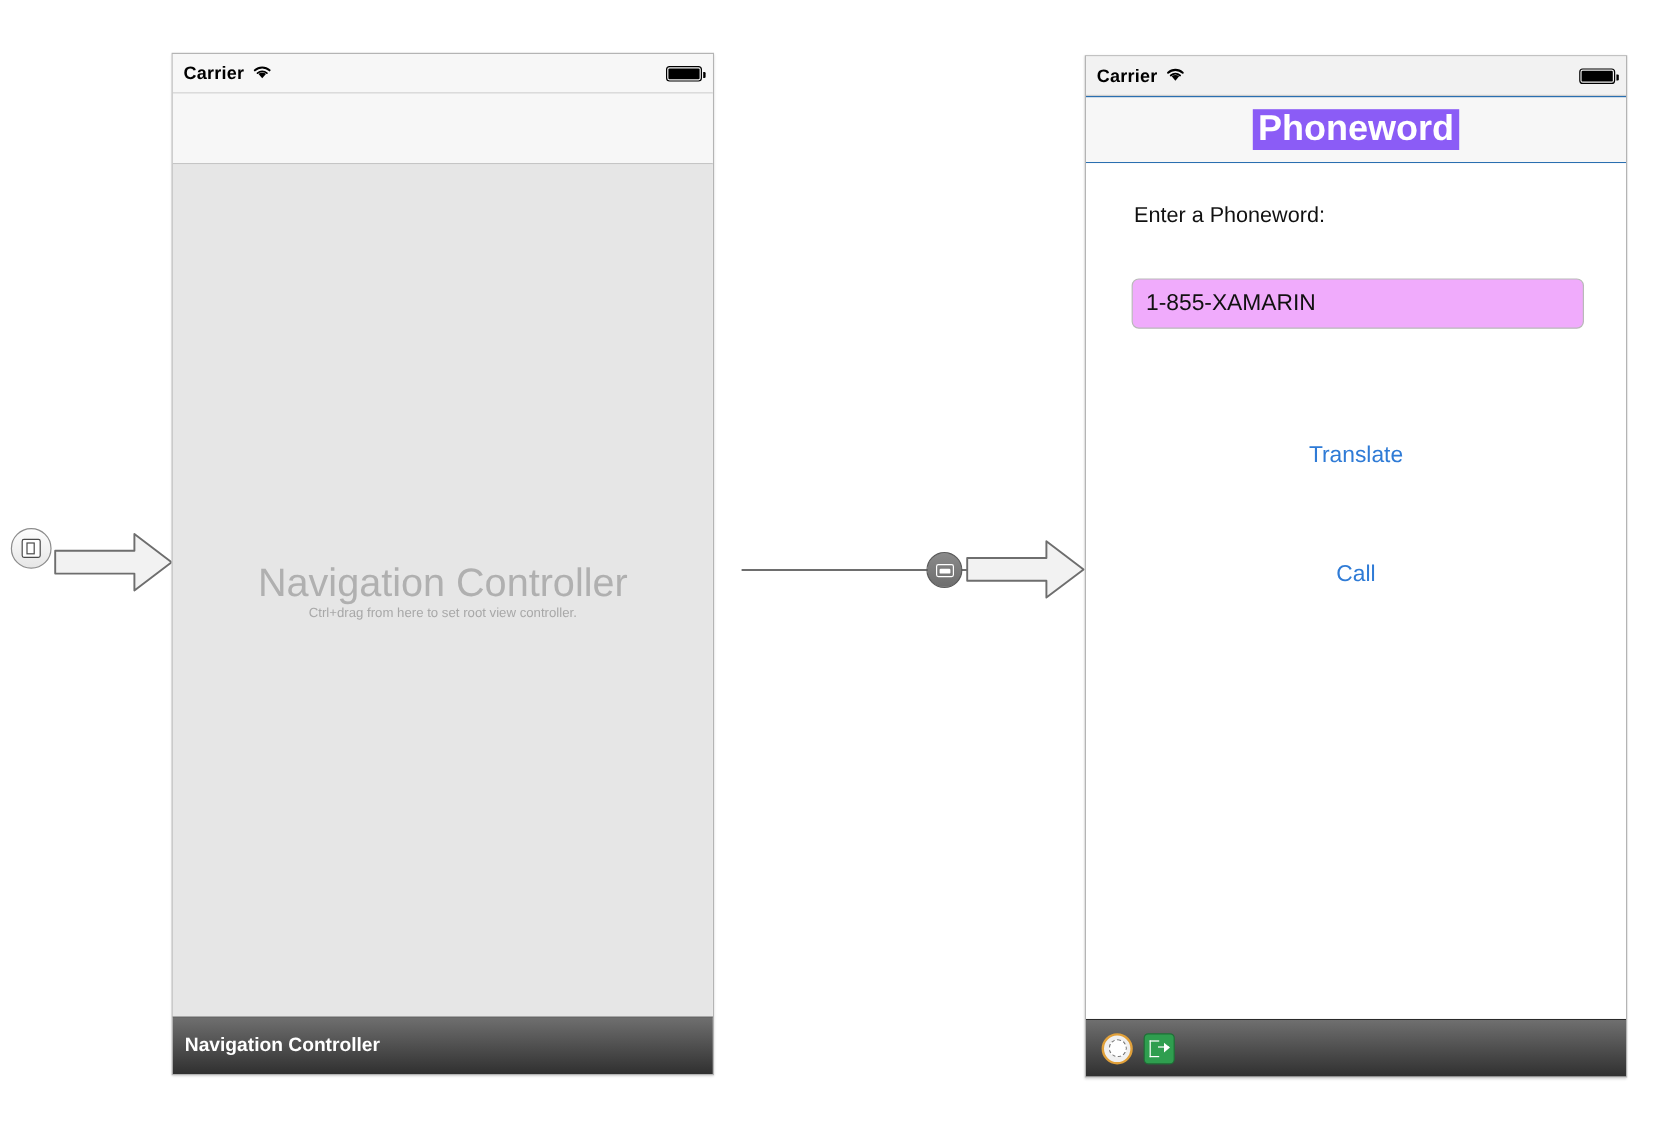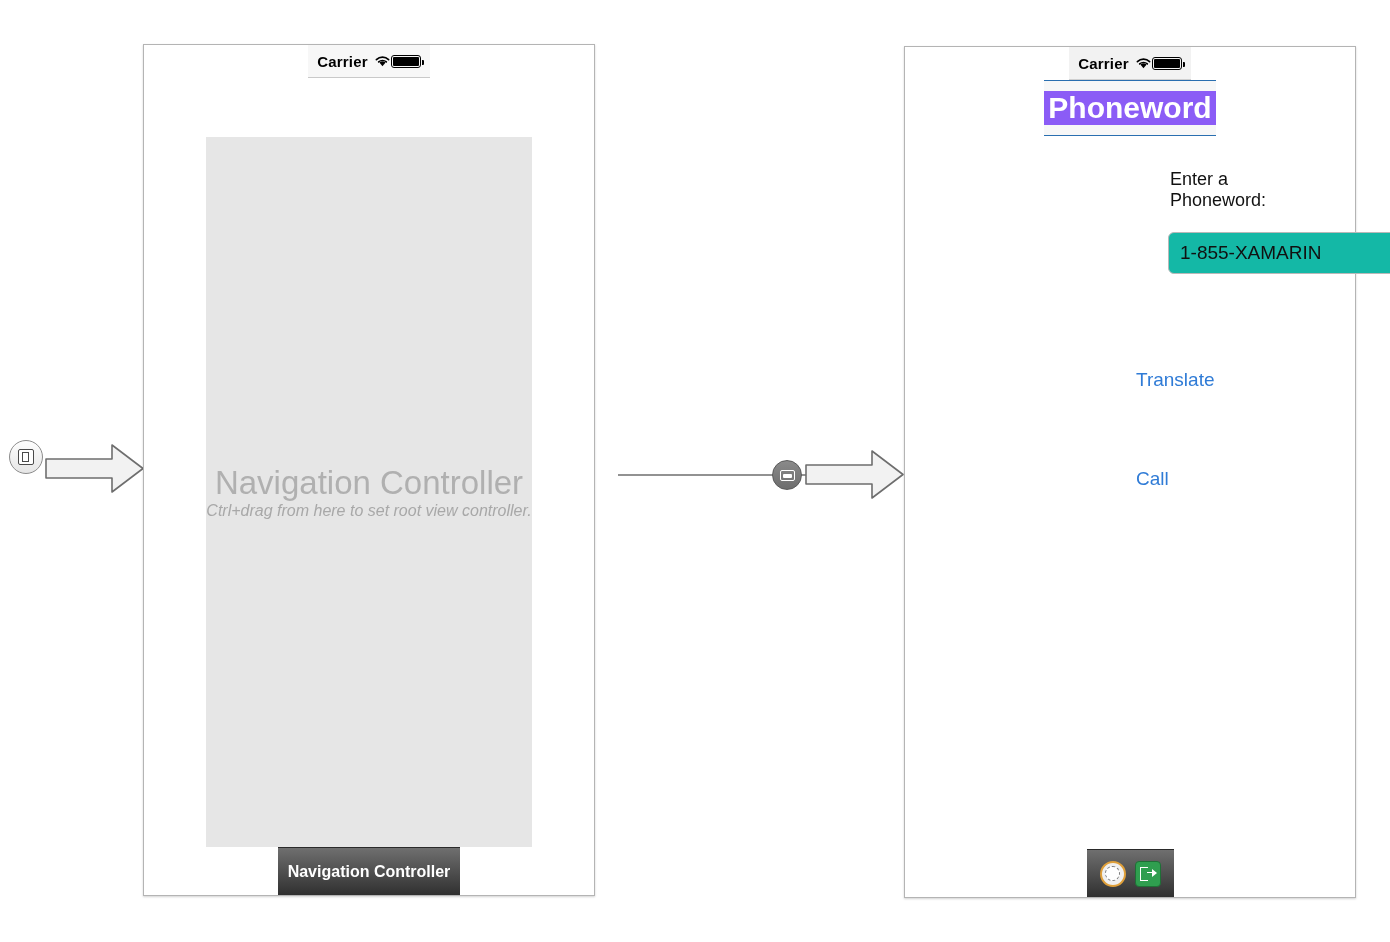--- a/index.html
+++ b/index.html
@@ -93,21 +93,20 @@
     position: absolute;
     box-sizing: border-box;
     background: #ffffff;
   }
   .device-body {
     position: absolute;
     left: 0; right: 0; top: 0; bottom: 0;
     display: flex;
     flex-direction: column;
     box-sizing: border-box;
-    align-items: center;
   }
 
   .status-bar {
     height: 33px;
     flex: 0 0 33px;
     display: flex;
     align-items: center;
     padding: 0 9px;
     box-sizing: border-box;
     font-size: 15px;
@@ -167,22 +166,21 @@
     align-items: center;
     justify-content: center;
   }
   .nav-placeholder-title {
     font-size: 33px;
     color: #b0b0b0;
     white-space: nowrap;
   }
   .nav-placeholder-sub {
     margin-top: 0;
-    font-size: 16px;
-    font-style: italic;
+    font-size: 11px;
     color: #a8a8a8;
     white-space: nowrap;
   }
   .scene-footer {
     flex: 0 0 48px;
     background: linear-gradient(#6f6f6f, #303030);
     border-top: 1px solid #2a2a2a;
     display: flex;
     align-items: center;
     padding: 0 10px;
@@ -235,26 +233,26 @@
     position: absolute;
     left: 40px;
     top: 33px;
     font-size: 18px;
     color: #111;
   }
   .phone-input {
     position: absolute;
     left: 38px;
     top: 96px;
-    width: 412px;
+    width: 377px;
     height: 42px;
     box-sizing: border-box;
     border: 1px solid #b9b9b9;
     border-radius: 6px;
-    background: #14b8a6;
+    background: #f0abfc;
     font-family: "Liberation Sans", sans-serif;
     font-size: 19px;
     color: #111;
     padding: 0 11px;
     outline: none;
   }
   .phone-button {
     position: absolute;
     width: 100%;
     left: 0;

